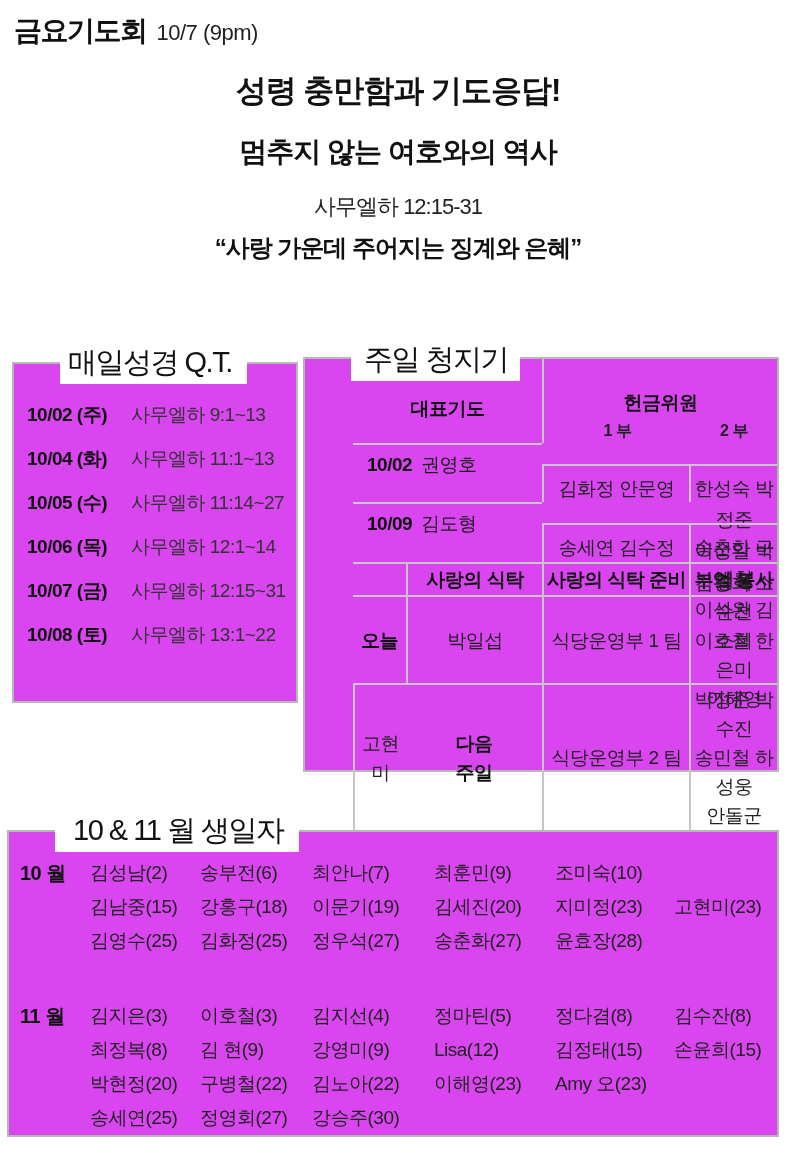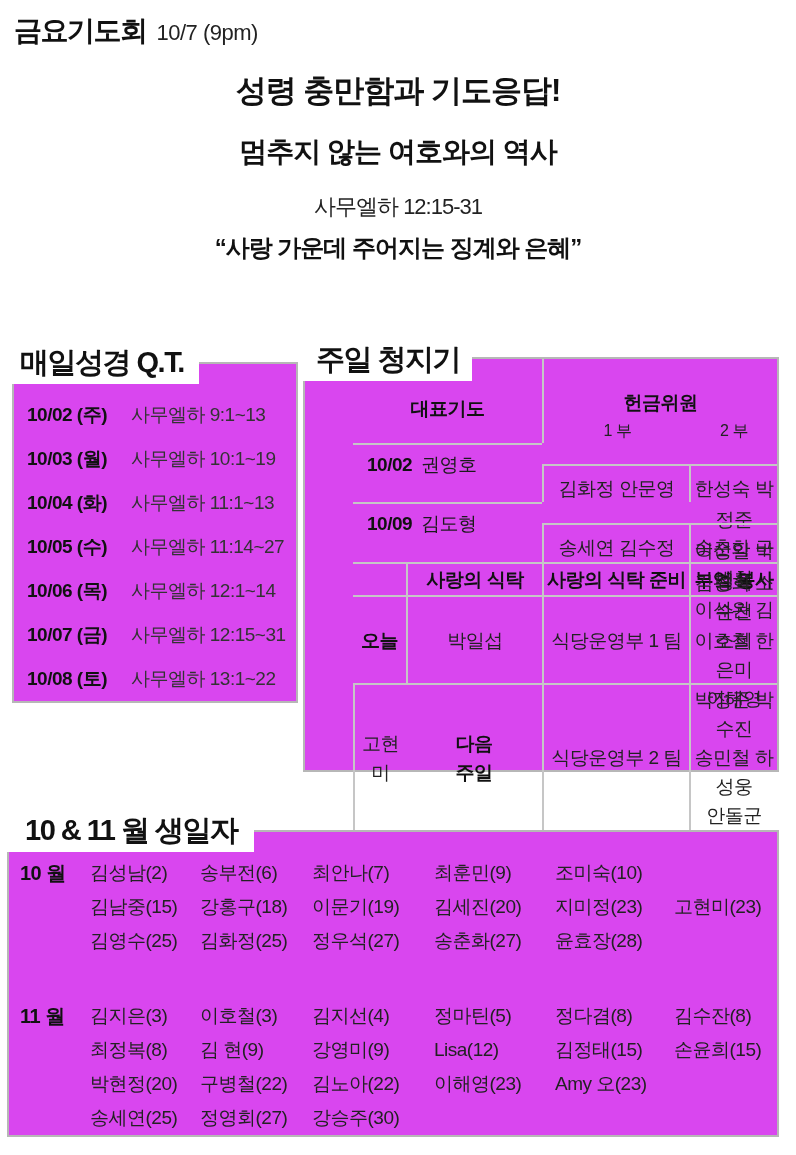--- a/index.html
+++ b/index.html
@@ -13,23 +13,23 @@
   .masthead .mt { font-size:28px; font-weight:bold; letter-spacing:-1.5px; color:#111; }
   .masthead .md { font-size:22px; color:#222; letter-spacing:-0.5px; }
   .cline { position:absolute; left:0; width:796px; text-align:center; letter-spacing:-1px; }
   .h1 { top:70px;  font-size:31px; font-weight:bold; color:#111; }
   .h2 { top:133px; font-size:28px; font-weight:bold; color:#111; }
   .h3 { top:192px; font-size:22px; color:#222; }
   .h4 { top:232px; font-size:24px; font-weight:bold; color:#111; }
   
   .panel { position:absolute; border:2px solid #b7b7b7; background:#d946ef; box-sizing:border-box; }
   .panel-title {
-    position:absolute; background:#fff; z-index:2; font-weight:bold;
+    position:absolute; background:#fff; z-index:2; font-weight:normal;
     font-size:29px; line-height:44px; letter-spacing:-1.5px; color:#111;
-    padding:0 15px 0 8px; white-space:nowrap;
+    padding:0 15px 0 8px; white-space:nowrap;margin-left:48px;
   }
   
   .qt-panel { left:12px; top:362px; width:286px; height:341px; }
   .qt-title { left:12px; top:340px; }
   .qt-list { padding:29px 0 0 13px; }
   .qt-row { height:44px; line-height:44px; font-size:19px; white-space:nowrap; letter-spacing:-0.5px; }
   .qt-date { display:inline-block; width:104px; font-weight:bold; color:#111; }
   .qt-passage { color:#333; }
   
   .st-panel { left:303px; top:357px; width:476px; height:415px; }
@@ -41,21 +41,21 @@
     font-size:19px; letter-spacing:-0.5px;padding-left:48px;
   }
   .st-grid > div { box-sizing:border-box; }
   .bl { border-left:2px solid #c6c6c6; }
   .bt { border-top:2px solid #c6c6c6; }
   .hcell { font-weight:bold; color:#111; text-align:center; }
   .c12 { grid-column:1/3; }
   .c35 { grid-column:3/5; }
   .rep-head { padding-top:37px; }
   .off-head { padding-top:31px; }
-  .off-sub { display:flex; margin-top:5px; font-size:16px; font-weight:normal; color:#222; }
+  .off-sub { display:flex; margin-top:5px; font-size:16px; font-weight:bold; color:#222; }
   .off-sub .s1 { width:147px; text-align:center; }
   .off-sub .s2 { flex:1; text-align:center; }
   .pr-date { padding:7px 0 0 14px; white-space:nowrap; }
   .pr-date b { margin-right:9px; color:#111; }
   .pr-cell { padding-top:7px; text-align:center; white-space:pre-line; line-height:31px; color:#222;margin-top:21px; }
   .ml-cell { display:flex; align-items:center; justify-content:center; text-align:center;
              white-space:pre-line; line-height:29px; color:#222; }
   .ml-label { font-weight:bold; color:#111; }
   
   .bd-panel { left:7px; top:830px; width:772px; height:307px; }
@@ -79,21 +79,20 @@
   </div>
   <div class="cline h1">성령 충만함과 기도응답!</div>
   <div class="cline h2">멈추지 않는 여호와의 역사</div>
   <div class="cline h3">사무엘하 12:15-31</div>
   <div class="cline h4">“사랑 가운데 주어지는 징계와 은혜”</div>
 
   <div class="panel-title qt-title">매일성경 Q.T.</div>
   <div class="panel qt-panel">
     <div class="qt-list">
       <div class="qt-row"><span class="qt-date">10/02 (주)</span><span class="qt-passage">사무엘하 9:1~13</span></div>
-      <div class="qt-row"><span class="qt-date">10/03 (월)</span><span class="qt-passage">사무엘하 10:1~19</span></div>
       <div class="qt-row"><span class="qt-date">10/04 (화)</span><span class="qt-passage">사무엘하 11:1~13</span></div>
       <div class="qt-row"><span class="qt-date">10/05 (수)</span><span class="qt-passage">사무엘하 11:14~27</span></div>
       <div class="qt-row"><span class="qt-date">10/06 (목)</span><span class="qt-passage">사무엘하 12:1~14</span></div>
       <div class="qt-row"><span class="qt-date">10/07 (금)</span><span class="qt-passage">사무엘하 12:15~31</span></div>
       <div class="qt-row"><span class="qt-date">10/08 (토)</span><span class="qt-passage">사무엘하 13:1~22</span></div>
     </div>
   </div>
 
   <div class="panel-title st-title">주일 청지기</div>
   <div class="panel st-panel">

